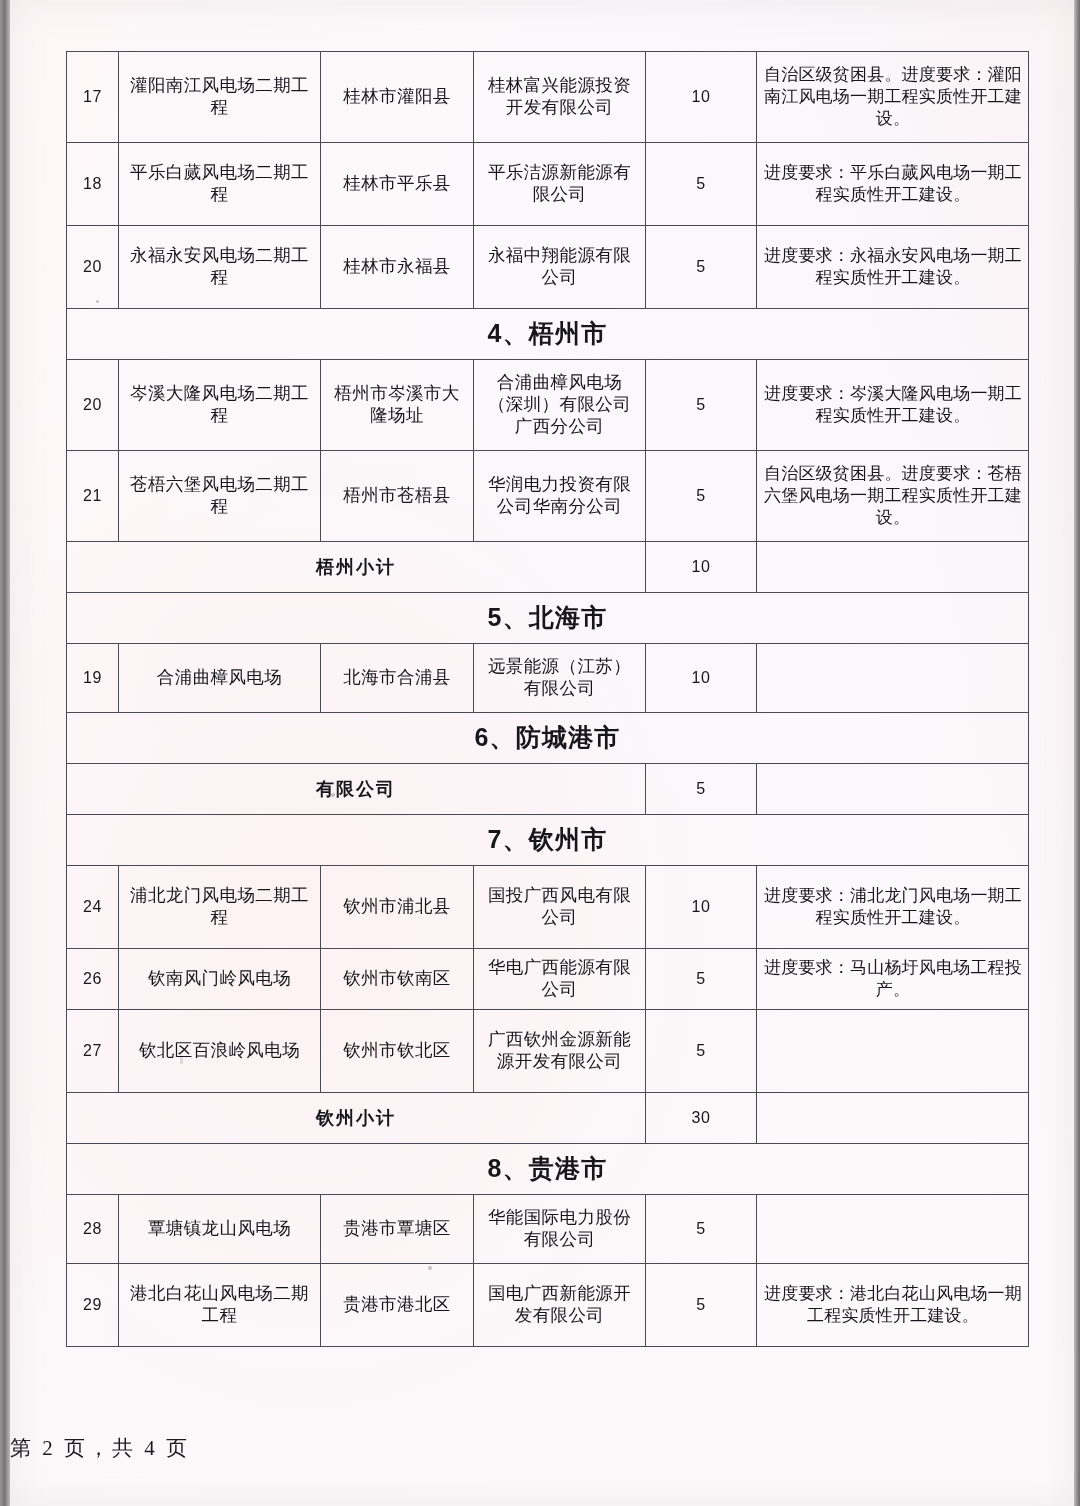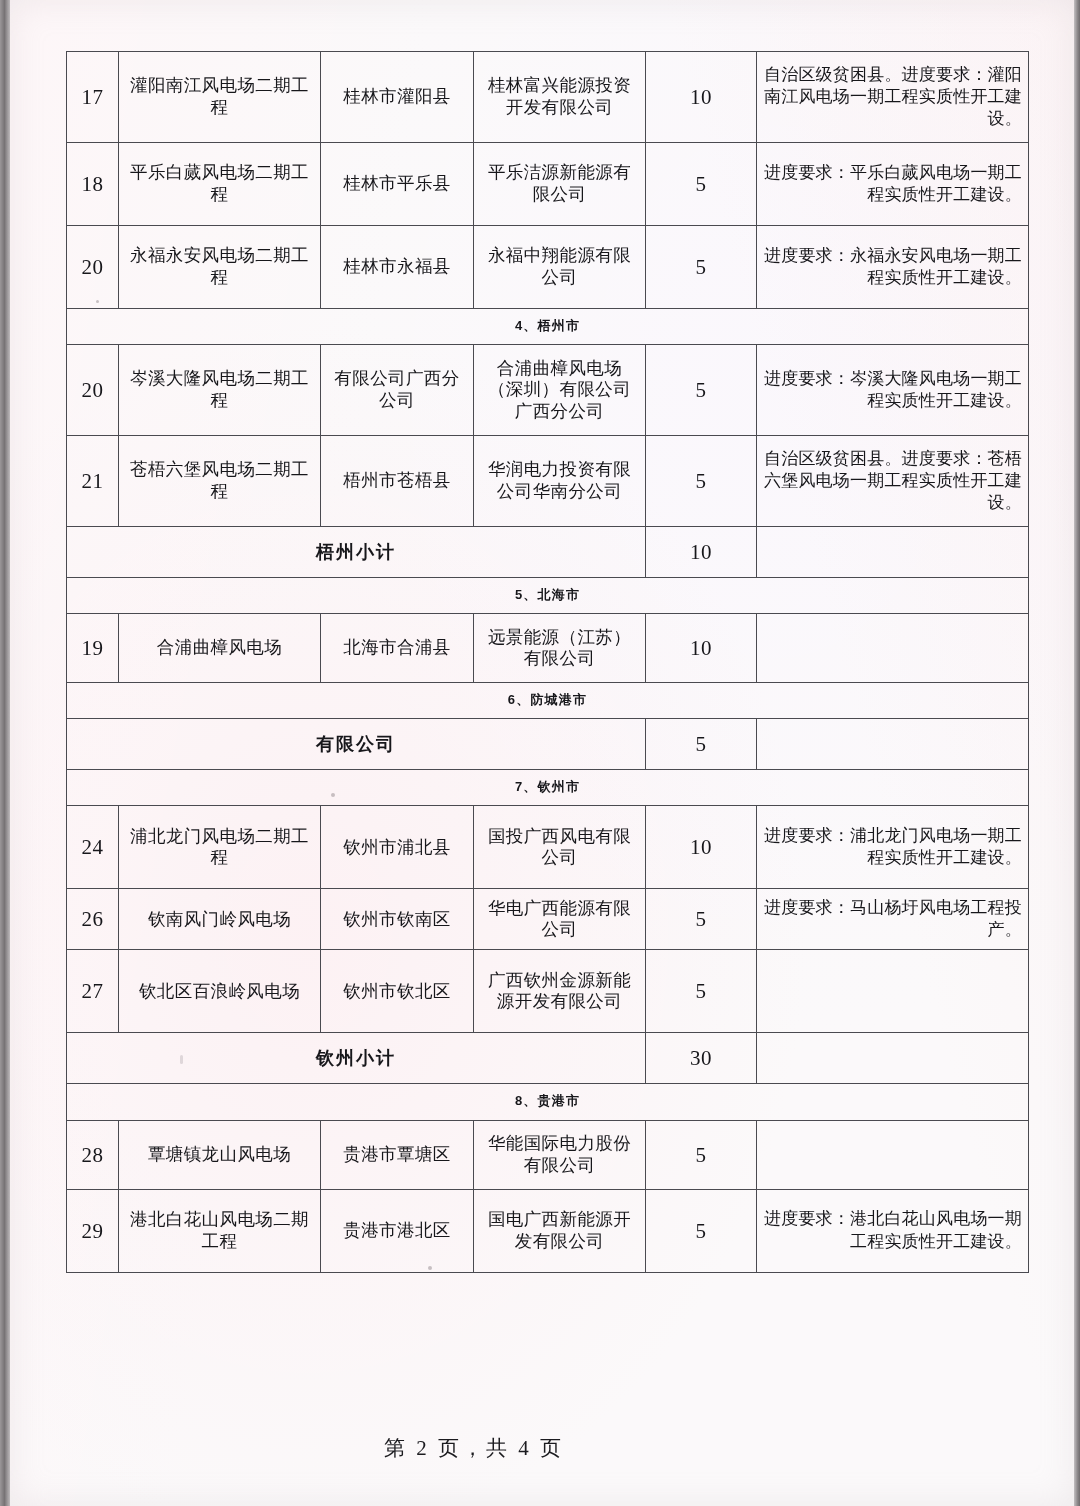--- a/index.html
+++ b/index.html
@@ -60,52 +60,51 @@
     letter-spacing: 0.4px;
     background: transparent;
   }
   .c-no     { width: 52px; }
   .c-name   { width: 202px; }
   .c-loc    { width: 153px; }
   .c-corp   { width: 172px; }
   .c-cap    { width: 111px; }
   .c-note   { width: 272px; }
 
-  td.num { font-family: Liberation Serif, serif; font-size: 21px; letter-spacing: 0.5px; }
+  td.num { font-family: Liberation Sans, sans-serif; font-size: 16px; letter-spacing: 0.5px; }
   td.note {
-    text-align: right;
+    text-align: center;
     font-size: 17px;
     line-height: 1.3;
     padding: 4px 6px 4px 7px;
     letter-spacing: 0.2px;
   }
   td.subtotal-label {
     font-weight: bold;
     letter-spacing: 2px;
     font-size: 18px;
   }
   tr.city-head td {
     font-weight: bold;
-    font-size: 13px;
+    font-size: 25px;
     letter-spacing: 1.2px;
     padding: 9px 5px 10px;
     font-family: "Liberation Sans", "DejaVu Sans", sans-serif;
   }
   tr.tall-1 td { height: 74px; }
   tr.tall-2 td { height: 52px; }
   tr.tall-3 td { height: 82px; }
   tr.tall-4 td { height: 60px; }
   tr.sub     td { height: 42px; }
 
   .footer {
     position: absolute;
     left: 0;
     top: 1434px;
     width: 928px;
-    text-align: center;
     font-size: 21px;
     letter-spacing: 3px;
     color: #1b1b1f;
     font-family: "Liberation Serif", "DejaVu Serif", serif;
   }
 
   .speck {
     position: absolute;
     background: rgba(120,110,115,0.4);
     border-radius: 50%;
@@ -155,21 +154,21 @@
           <td>永福中翔能源有限公司</td>
           <td class="num">5</td>
           <td class="note">进度要求：永福永安风电场一期工程实质性开工建设。</td>
         </tr>
         <tr class="city-head">
           <td colspan="6">4、梧州市</td>
         </tr>
         <tr class="tall-3">
           <td class="num">20</td>
           <td>岑溪大隆风电场二期工程</td>
-          <td>有限公司广西分公司</td>
+          <td>梧州市岑溪市大隆场址</td>
           <td>合浦曲樟风电场（深圳）有限公司广西分公司</td>
           <td class="num">5</td>
           <td class="note">进度要求：岑溪大隆风电场一期工程实质性开工建设。</td>
         </tr>
         <tr class="tall-3">
           <td class="num">21</td>
           <td>苍梧六堡风电场二期工程</td>
           <td>梧州市苍梧县</td>
           <td>华润电力投资有限公司华南分公司</td>
           <td class="num">5</td>

